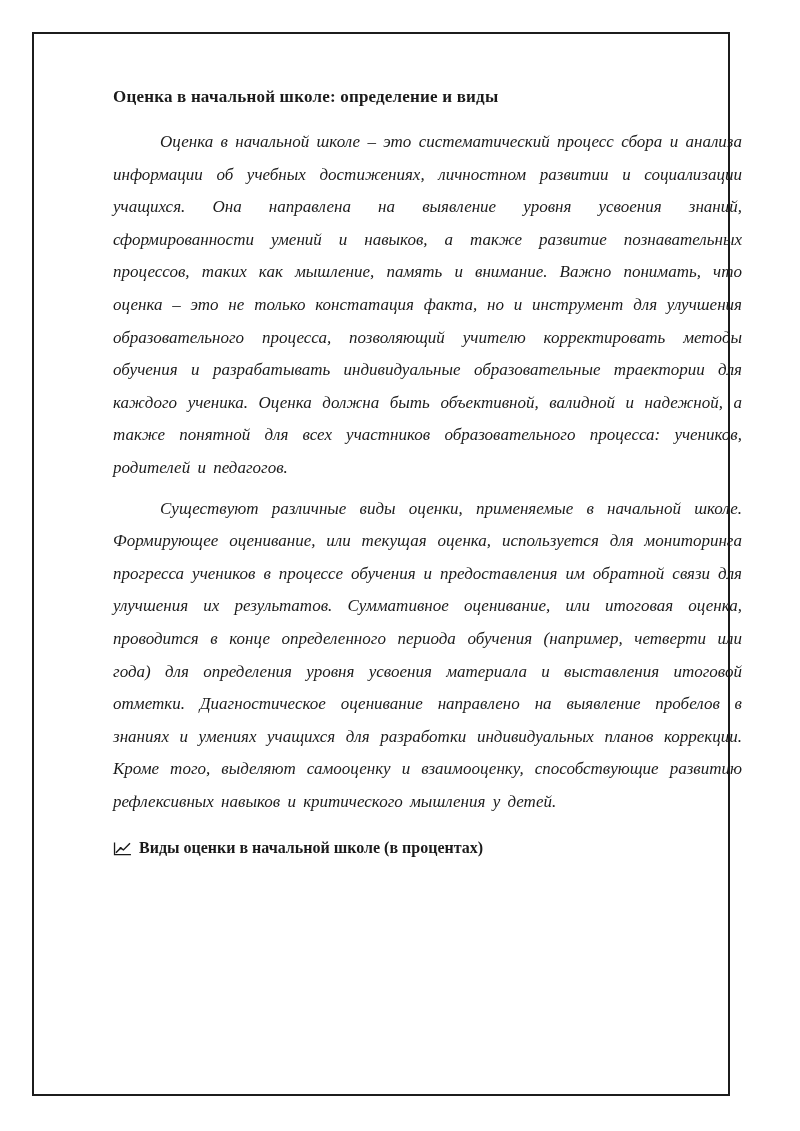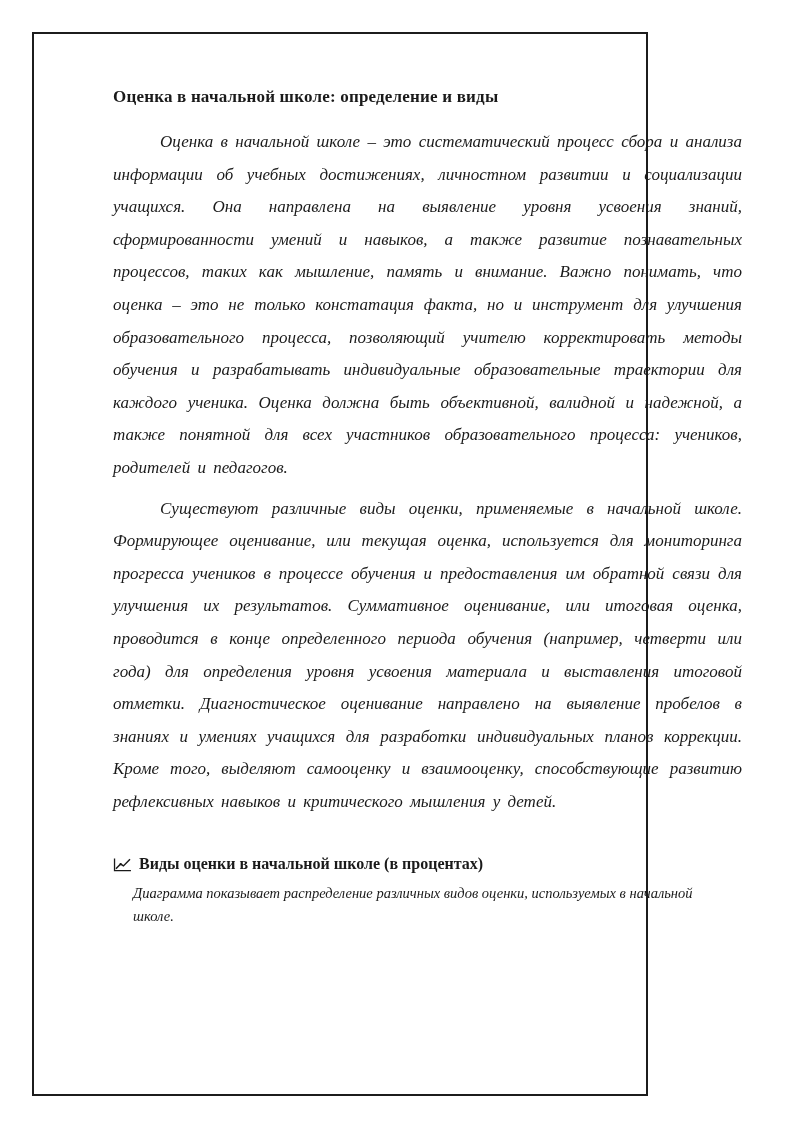--- a/index.html
+++ b/index.html
@@ -11,21 +11,21 @@
     width: 800px;
     height: 1131px;
     position: relative;
     font-family: "Liberation Serif", "DejaVu Serif", serif;
     color: #1a1a1a;
   }
   .page-frame {
     position: absolute;
     left: 32px;
     top: 32px;
-    width: 616px;
+    width: 698px;
     height: 1064px;
     border: 2px solid #1c1c1c;
     background: #ffffff;
     box-sizing: border-box;
   }
   .content {
     position: absolute;
     left: 79px;   
     top: 52px;    
     width: 629px;
@@ -40,21 +40,21 @@
   .body-paragraph {
     font-size: 17px;
     line-height: 32.6px;
     text-align: justify;
     text-indent: 47px;
     word-spacing: 3px;
     margin: 0 0 8px 0;
     font-style: italic;
   }
   .chart-section {
-    margin-top: 36px;
+    margin-top: 20px;
   }
   .chart-heading {
     display: flex;
     align-items: center;
     gap: 7px;
     font-weight: bold;
     font-size: 16px;
     line-height: 20px;
     margin: 0 0 8px 0;
   }
@@ -93,17 +93,16 @@
       <h2 class="chart-heading">
         <span class="chart-icon">
           <svg viewBox="0 0 20 16" xmlns="http://www.w3.org/2000/svg">
             <path d="M1.5 1.5 L1.5 14.5 L19 14.5" fill="none" stroke="#1a1a1a" stroke-width="1.4"></path>
             <polyline points="3,12.5 8,7.5 11,9.5 18,2.5" fill="none" stroke="#1a1a1a" stroke-width="1.6"></polyline>
             <circle cx="8" cy="7.5" r="1.2" fill="#1a1a1a"></circle>
           </svg>
         </span>
         <span>Виды оценки в начальной школе (в процентах)</span>
       </h2>
-      <p class="chart-caption">Диаграмма показывает распределение различных видов оценки, используемых в начальной школе.</p>
     </div>
 
   </div>
 </div>
 
 </body></html>

